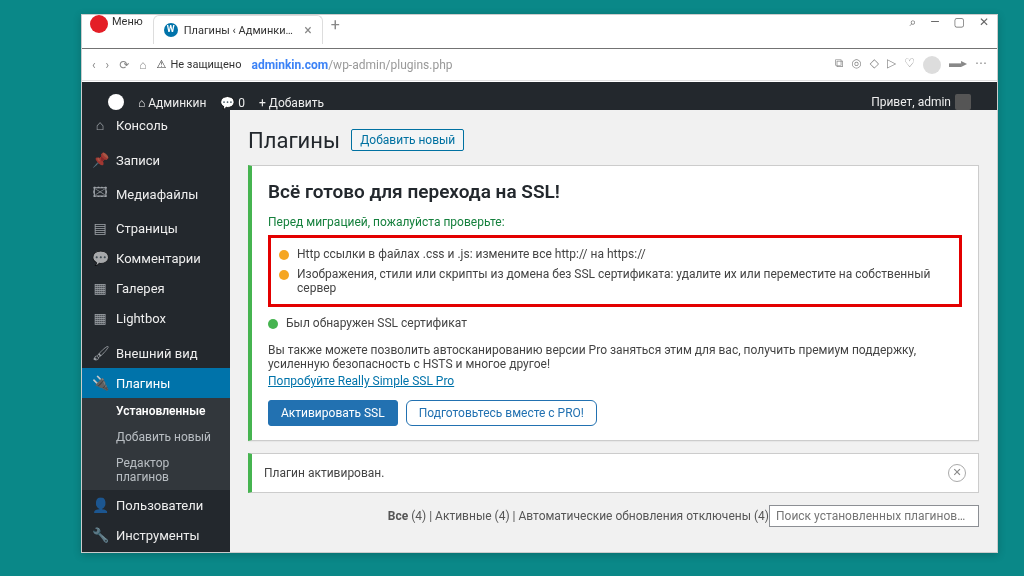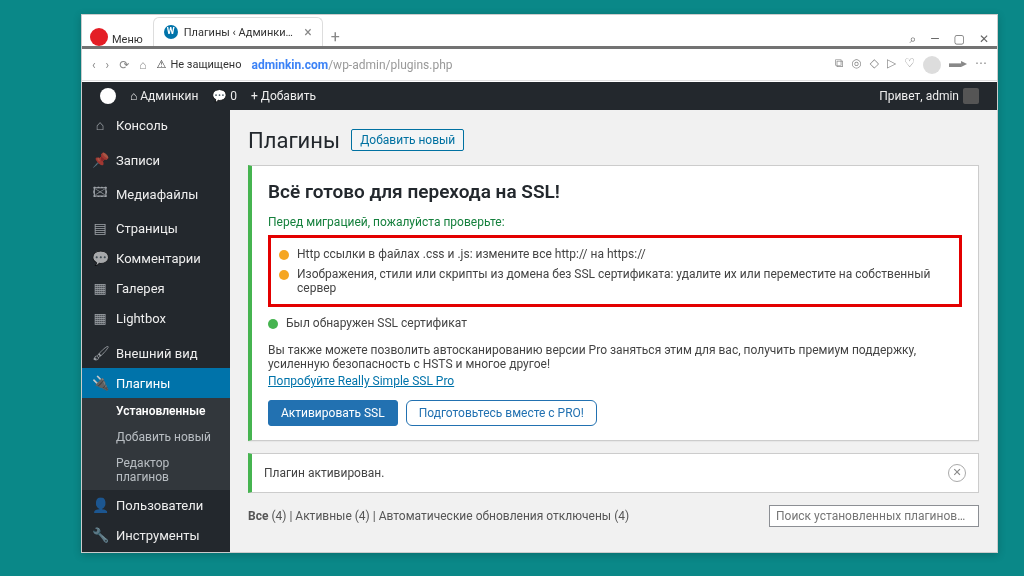--- a/index.html
+++ b/index.html
@@ -1,37 +1,37 @@
 <!DOCTYPE html>
 <html><head>
 <meta charset="utf-8">
 <style>
   *{box-sizing:border-box;margin:0;padding:0;font-family:-apple-system,BlinkMacSystemFont,"Segoe UI",Roboto,sans-serif}
   body{background:#0a8888;width:1024px;height:576px;overflow:hidden;font-size:13px}
   .browser{position:absolute;top:14px;left:81px;right:26px;bottom:23px;background:#fff;border:1px solid #ccc;box-shadow:0 2px 8px rgba(0,0,0,.2)}
-  .titlebar{height:34px;display:flex;align-items:flex-end;padding:0 8px;background:#fff;border-bottom:3px solid #737373}
+  .titlebar{height:34px;display:flex;align-items:flex-start;padding:0 8px;background:#fff;border-bottom:1px solid #737373}
   .opera-icon{width:18px;height:18px;background:#e41e26;border-radius:50%;margin-right:4px}
   .menu-btn{font-size:11px;color:#333;margin-right:10px}
   .tab{display:flex;align-items:center;padding:6px 10px;border:1px solid #ddd;border-bottom:none;border-radius:6px 6px 0 0;font-size:11px;gap:6px;max-width:170px}
   .wp-favicon{width:14px;height:14px;background:#0073aa;border-radius:50%;flex-shrink:0;position:relative}
   .wp-favicon::after{content:"W";color:#fff;font-size:9px;font-weight:bold;position:absolute;top:1px;left:3px}
   .tab-title{white-space:nowrap;overflow:hidden;text-overflow:ellipsis;color:#333}
   .tab-close{color:#888;font-size:14px}
   .tab-add{margin-left:8px;color:#888;font-size:16px}
   .win-controls{margin-left:auto;display:flex;gap:14px;color:#666}
   .win-controls span{font-size:12px}
   .addrbar{height:32px;display:flex;align-items:center;padding:0 10px;gap:10px;border-bottom:1px solid #e0e0e0;background:#fff;font-size:12px;color:#555}
   .addrbar .nav-ico{color:#888}
   .lock-warn{display:flex;align-items:center;gap:4px;color:#333;font-size:11px}
   .url{flex:1;color:#999}
   .url b{color:#3b82f6;font-weight:bold}
   .ext-icons{display:flex;gap:8px;color:#888;font-size:12px}
   .avatar-ico{width:18px;height:18px;background:#ddd;border-radius:50%}
   .wp-frame{position:absolute;top:67px;left:0;right:0;bottom:0;display:flex;flex-direction:column}
-  .adminbar{height:28px;background:#23282d;color:#eee;display:flex;align-items:center;padding:0 18px;font-size:12px;gap:14px}
+  .adminbar{height:28px;background:#23282d;color:#eee;display:flex;align-items:flex-end;padding:0 26px;font-size:12px;gap:14px}
   .adminbar .r{margin-left:auto;display:flex;align-items:center;gap:4px}
   .adminbar .wp-logo{width:16px;height:16px;background:#fff;border-radius:50%;position:relative}
   .adminbar .greet-av{width:16px;height:16px;background:#555;border-radius:2px}
   .wp-body{flex:1;display:flex;overflow:hidden}
   .sidebar{width:148px;background:#23282d;color:#eee;font-size:13px;overflow-y:auto}
   .menu-item{display:flex;align-items:center;gap:8px;padding:7px 10px;color:#eee;cursor:pointer}
   .menu-item .mi{width:16px;text-align:center;color:rgba(240,245,250,.6);font-size:14px}
   .menu-item.active{background:#0073aa;color:#fff;position:relative}
   .menu-item.active::after{content:"";position:absolute;right:-8px;top:50%;transform:translateY(-50%);border:8px solid transparent;border-right-color:#f1f1f1}
   .menu-item.active .mi{color:#fff}
@@ -52,21 +52,21 @@
   .dot{width:10px;height:10px;border-radius:50%;margin-top:3px;flex-shrink:0}
   .dot.o{background:#f5a623}
   .dot.g{background:#46b450}
   .pro-text{font-size:12px;color:#444;margin:10px 0 2px}
   .pro-link{color:#0073aa;font-size:12px;text-decoration:underline;cursor:pointer}
   .ssl-btns{margin-top:12px;display:flex;gap:8px}
   .btn-primary{background:#2271b1;color:#fff;border:1px solid #2271b1;padding:5px 12px;font-size:12px;border-radius:3px;cursor:pointer}
   .btn-sec{background:#fff;color:#2271b1;border:1px solid #2271b1;padding:5px 12px;font-size:12px;border-radius:6px;cursor:pointer}
   .activated{background:#fff;border:1px solid #ccc;border-left:4px solid #46b450;padding:10px 12px;font-size:12px;color:#444;margin-bottom:12px;display:flex;justify-content:space-between;align-items:center}
   .dismiss{width:18px;height:18px;border:1px solid #aaa;border-radius:50%;text-align:center;line-height:15px;color:#888;cursor:pointer;font-size:11px}
-  .filter-row{display:flex;align-items:center;justify-content:space-between;font-size:12px;color:#555;margin:6px 0}
+  .filter-row{display:flex;align-items:center;justify-content:flex-end;font-size:12px;color:#555;margin:6px 0}
   .search-plugins{border:1px solid #8c8f94;padding:3px 6px;font-size:12px;width:210px;color:#888}
 </style>
 </head>
 <body>
 
 <div class="browser">
   <div class="titlebar">
     <div class="opera-icon"></div>
     <span class="menu-btn">Меню</span>
     <div class="tab">

